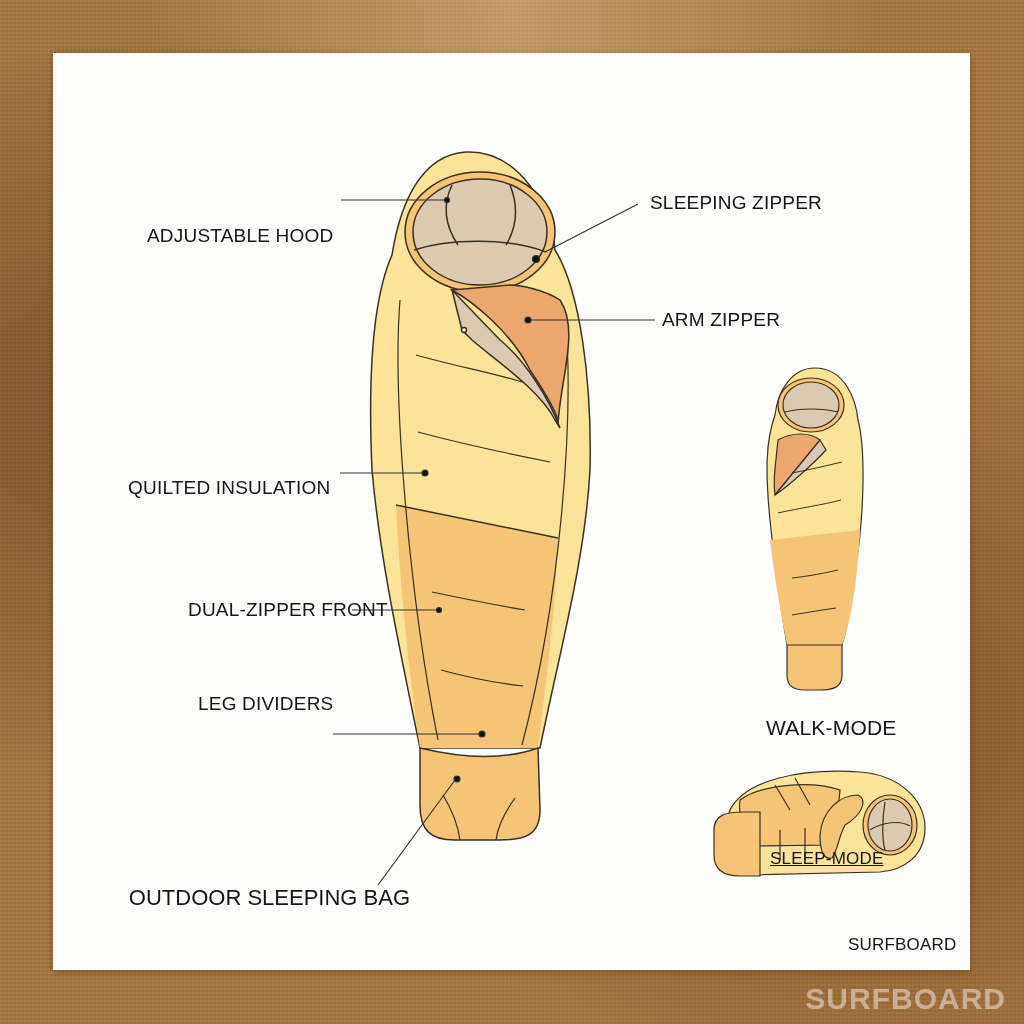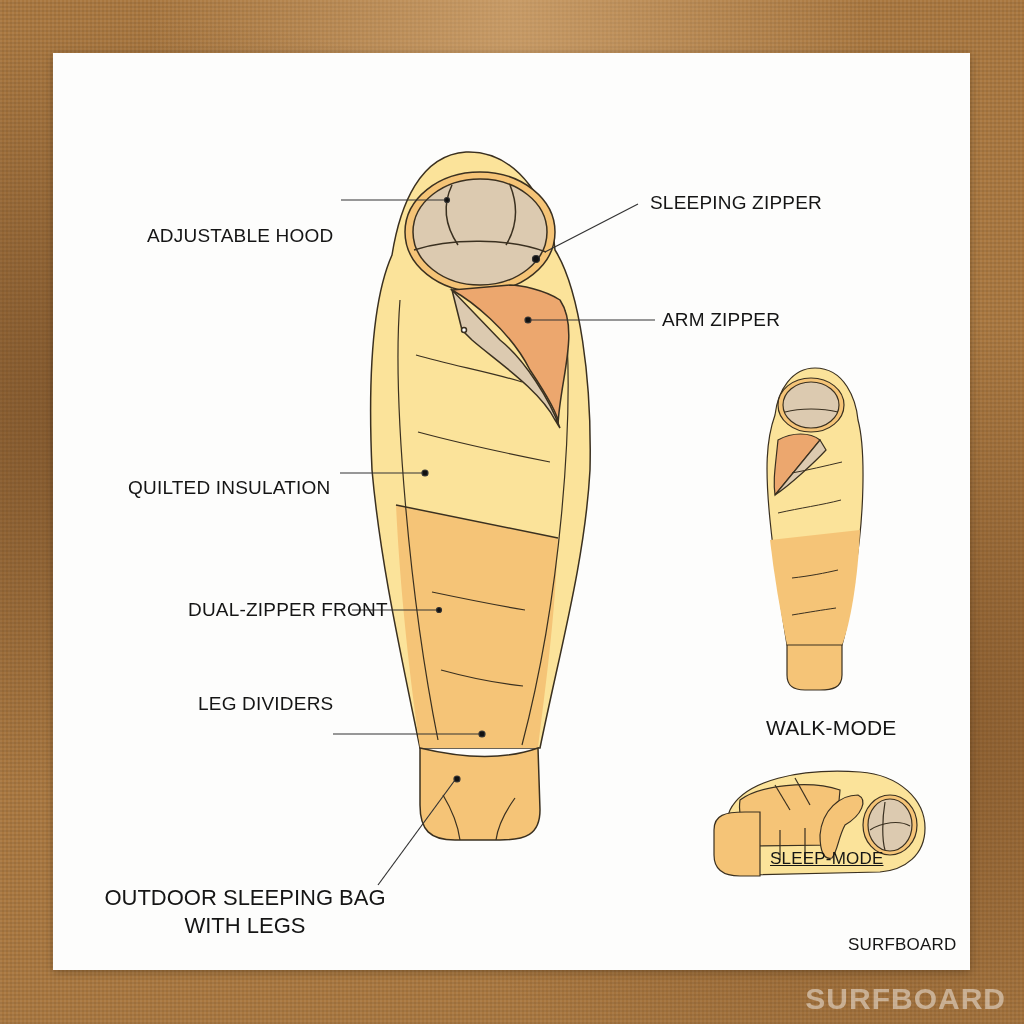--- a/index.html
+++ b/index.html
@@ -18,21 +18,21 @@
     position:absolute; left:53px; top:53px; width:917px; height:917px;
     background:#fdfdfc;
     box-shadow: 0 2px 8px rgba(0,0,0,0.25);
   }
   svg.art { position:absolute; left:0; top:0; width:1024px; height:1024px; }
   .lbl {
     position:absolute; color:#151515; font-size:19px; letter-spacing:0.2px;
     white-space:nowrap; line-height:1;
   }
   .title {
-    position:absolute; left:80px; top:884px; width:330px; text-align:center;
+    position:absolute; left:80px; top:884px; width:330px; text-align:right;
     font-size:22px; line-height:28px; color:#151515;
   }
   .title span { display:block; }
   .watermark {
     position:absolute; right:18px; bottom:8px; font-size:30px; font-weight:bold;
     color:rgba(255,255,255,0.45); letter-spacing:1px;
   }
 </style>
 </head>
 <body>
@@ -131,20 +131,19 @@
 
 <div class="lbl" style="left:147px;top:190px;margin-top:36px;">ADJUSTABLE HOOD</div>
 <div class="lbl" style="left:650px;top:193px;">SLEEPING ZIPPER</div>
 <div class="lbl" style="left:662px;top:310px;">ARM ZIPPER</div>
 <div class="lbl" style="left:128px;top:478px;">QUILTED INSULATION</div>
 <div class="lbl" style="left:148px;top:600px;margin-left:40px;">DUAL-ZIPPER FRONT</div>
 <div class="lbl" style="left:198px;top:683px;margin-top:11px;">LEG DIVIDERS</div>
 
 <div class="title">
   <span>OUTDOOR SLEEPING BAG</span>
-  <span>WITH LEGS</span>
 </div>
 
 <div class="lbl" style="left:766px;top:717px;font-size:21px;">WALK-MODE</div>
 <div class="lbl" style="left:770px;top:850px;font-size:17px;text-decoration:underline;">SLEEP-MODE</div>
 <div class="lbl" style="left:848px;top:936px;font-size:17px;">SURFBOARD</div>
 
 <div class="watermark">SURFBOARD</div>
 
 </body></html>

